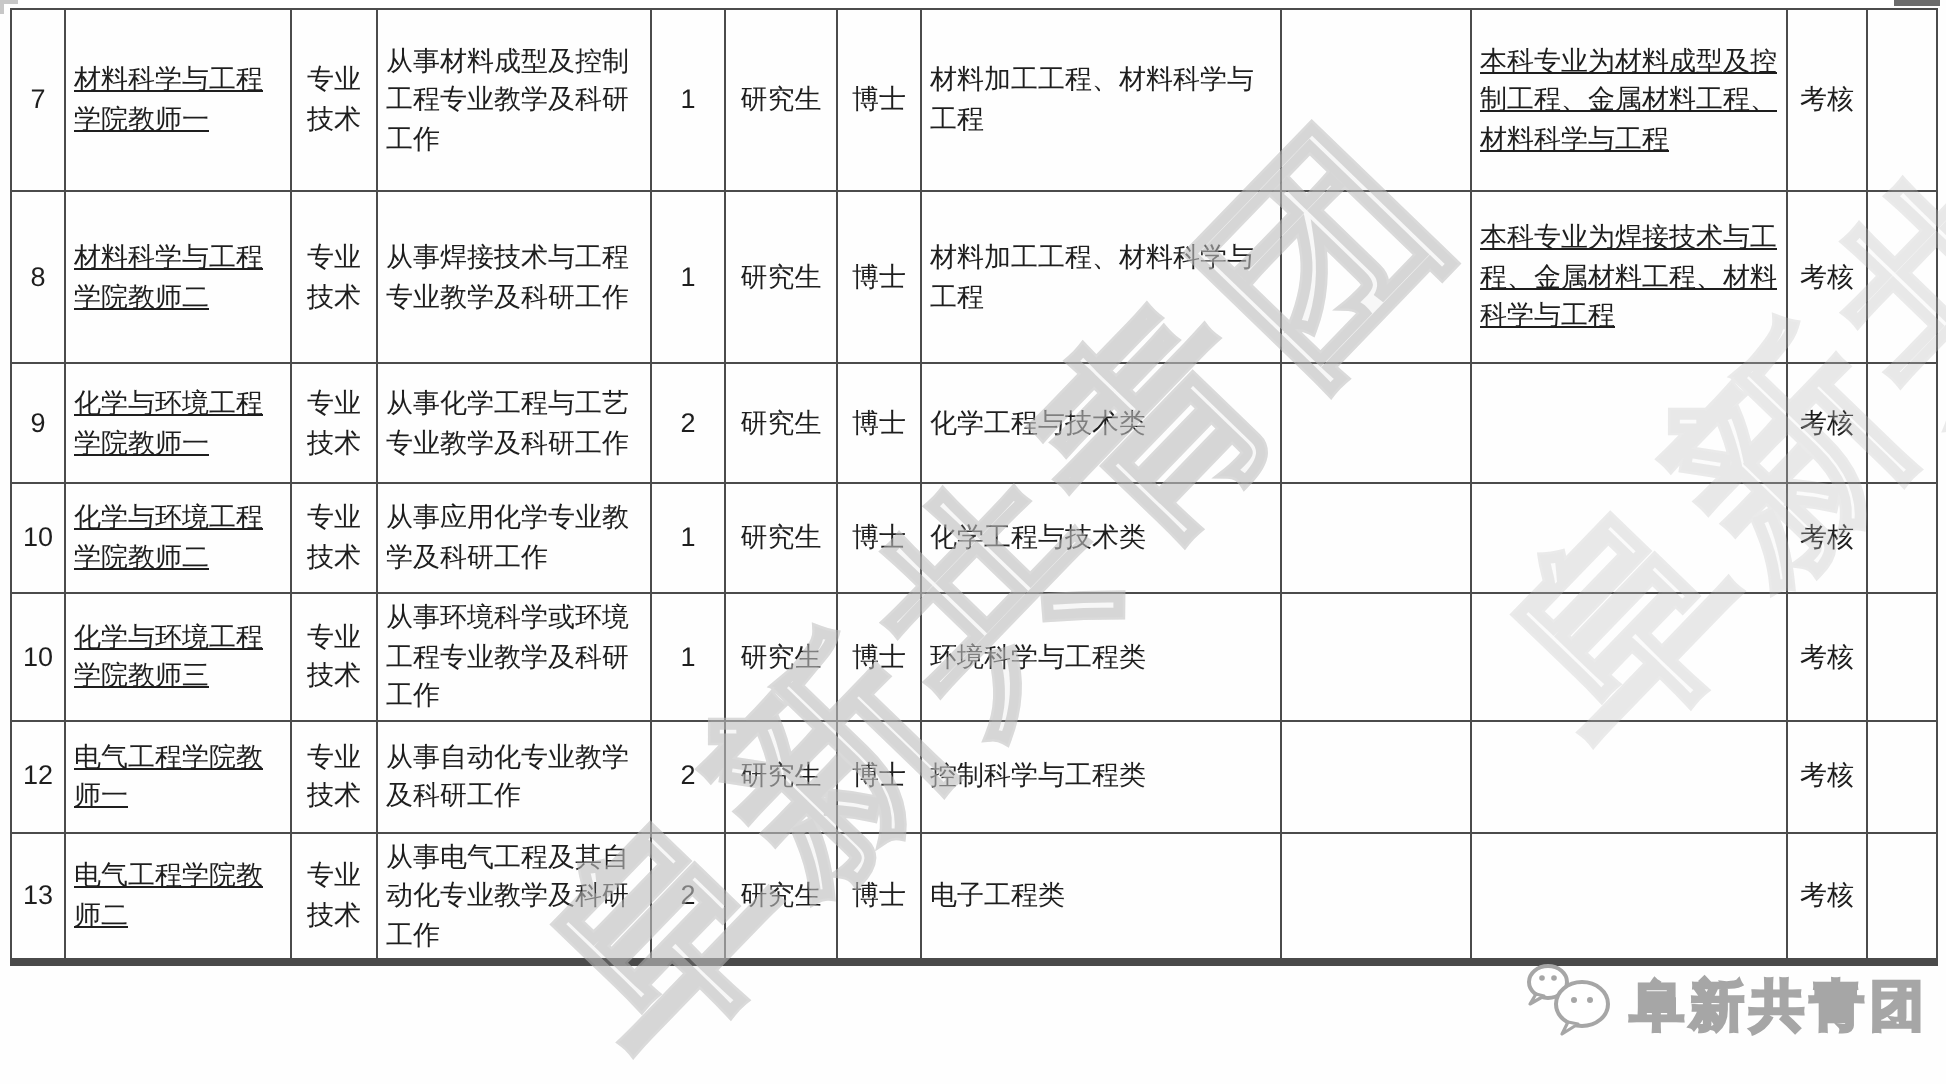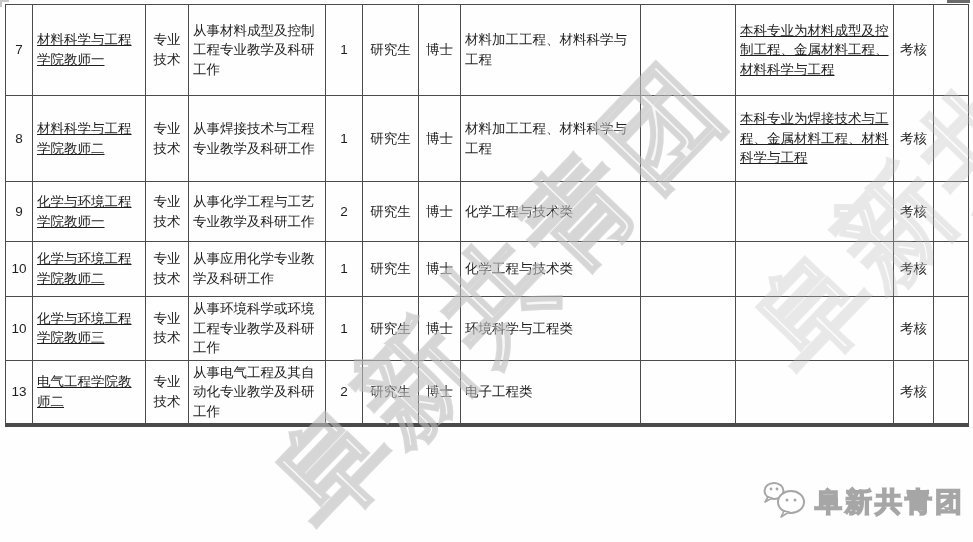--- a/index.html
+++ b/index.html
@@ -184,20 +184,34 @@
           <td class="col-count center">1</td>
           <td class="col-education center">研究生</td>
           <td class="col-degree center">博士</td>
           <td class="col-major">环境科学与工程类</td>
           <td class="col-blank1"></td>
           <td class="col-other"></td>
           <td class="col-method center">考核</td>
           <td class="col-blank2"></td>
         </tr>
         <tr>
+          <td class="col-no center">12</td>
+          <td class="col-position">电气工程学院教师一</td>
+          <td class="col-category center">专业技术</td>
+          <td class="col-duty">从事自动化专业教学及科研工作</td>
+          <td class="col-count center">2</td>
+          <td class="col-education center">研究生</td>
+          <td class="col-degree center">博士</td>
+          <td class="col-major">控制科学与工程类</td>
+          <td class="col-blank1"></td>
+          <td class="col-other"></td>
+          <td class="col-method center">考核</td>
+          <td class="col-blank2"></td>
+        </tr>
+        <tr>
           <td class="col-no center">13</td>
           <td class="col-position">电气工程学院教师二</td>
           <td class="col-category center">专业技术</td>
           <td class="col-duty">从事电气工程及其自动化专业教学及科研工作</td>
           <td class="col-count center">2</td>
           <td class="col-education center">研究生</td>
           <td class="col-degree center">博士</td>
           <td class="col-major">电子工程类</td>
           <td class="col-blank1"></td>
           <td class="col-other"></td>

